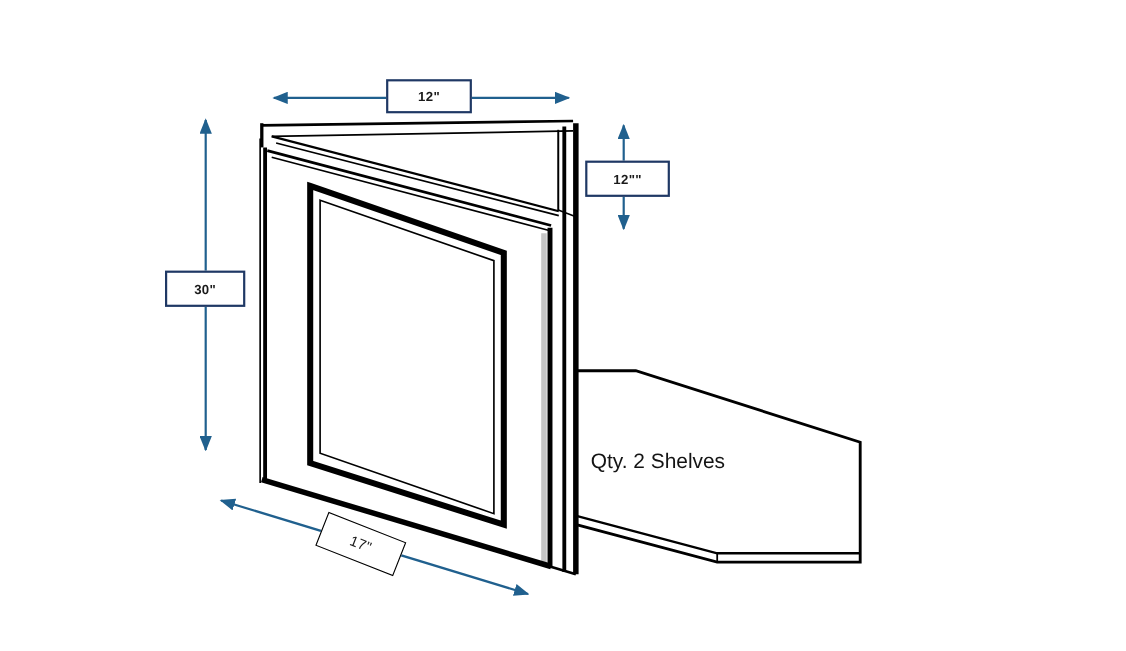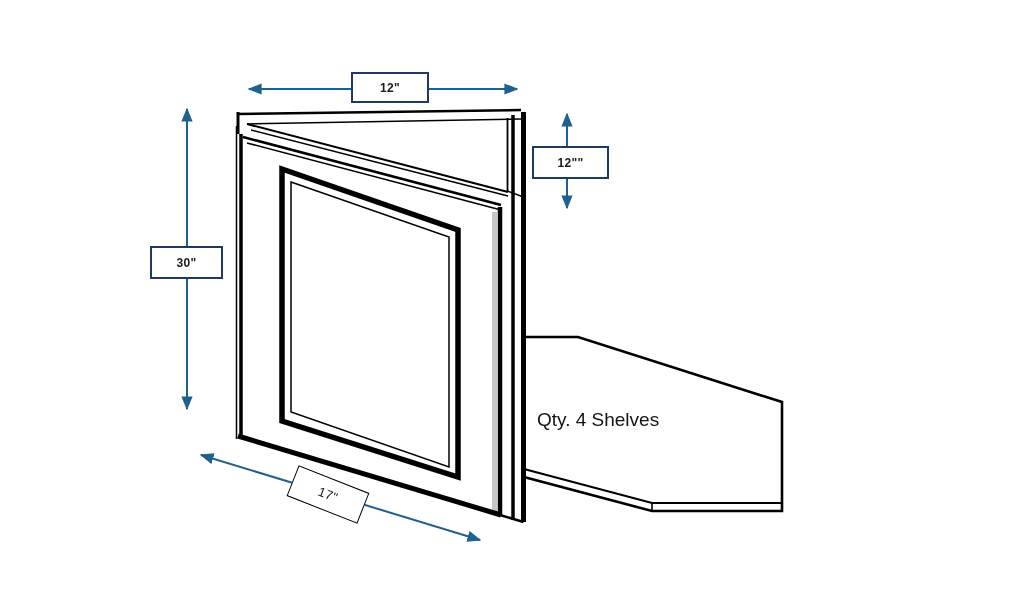--- a/index.html
+++ b/index.html
@@ -104,15 +104,15 @@
   </div>
 
   <div class="dim-box left">
     <span>30"</span>
   </div>
 
   <div class="dim-box bottom">
     <span>17"</span>
   </div>
 
-  <div class="shelf-note">Qty. 4 Shelves</div>
+  <div class="shelf-note">Qty. 2 Shelves</div>
 
 </div>
 
 </body></html>

